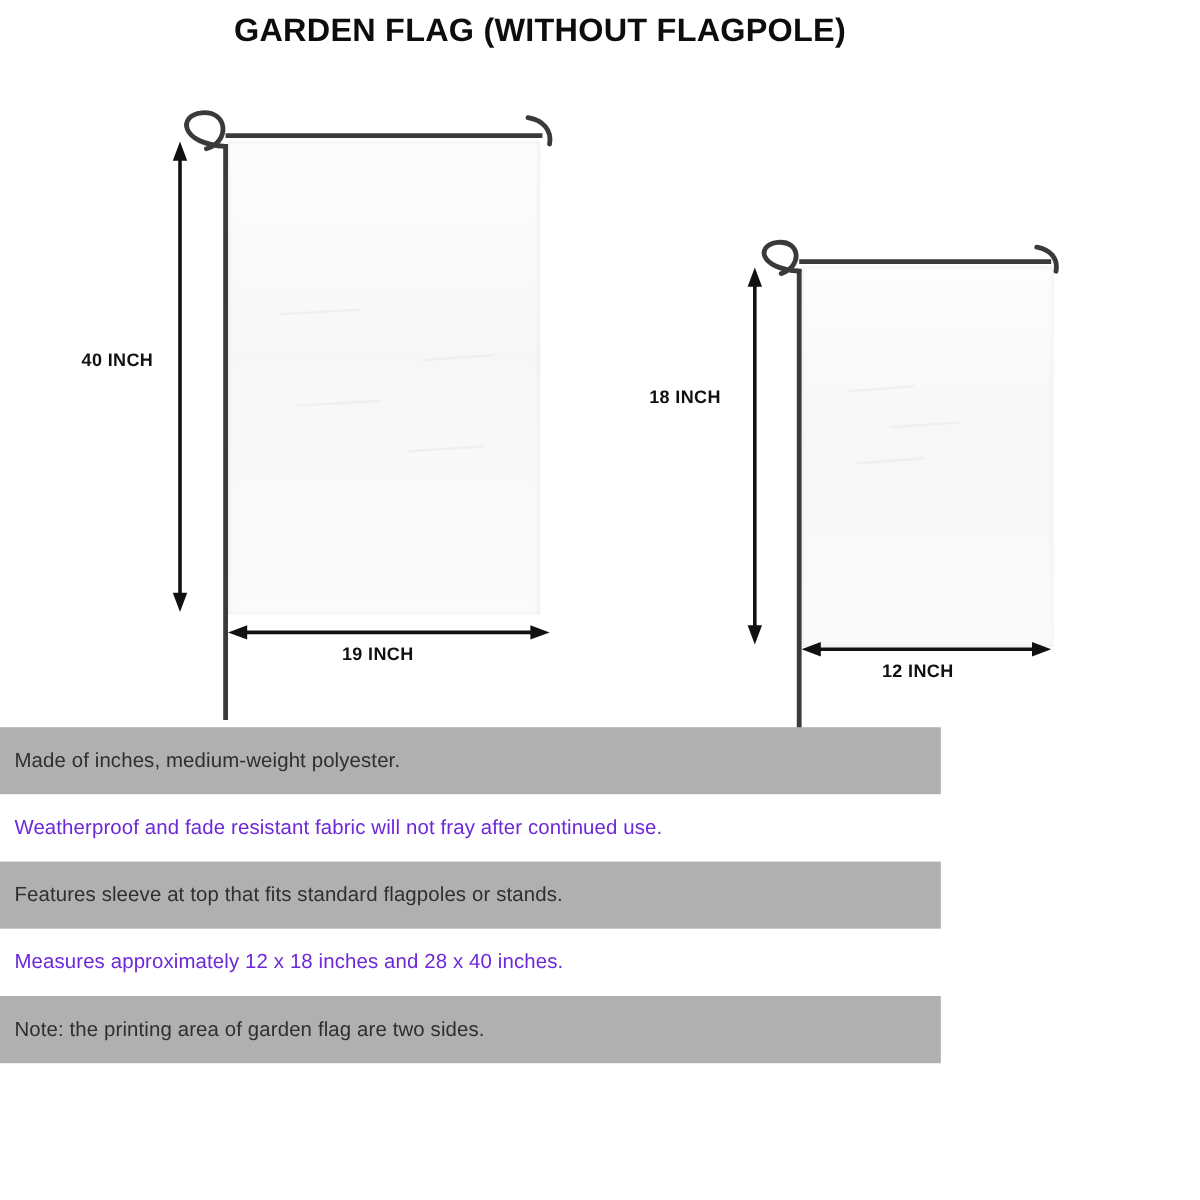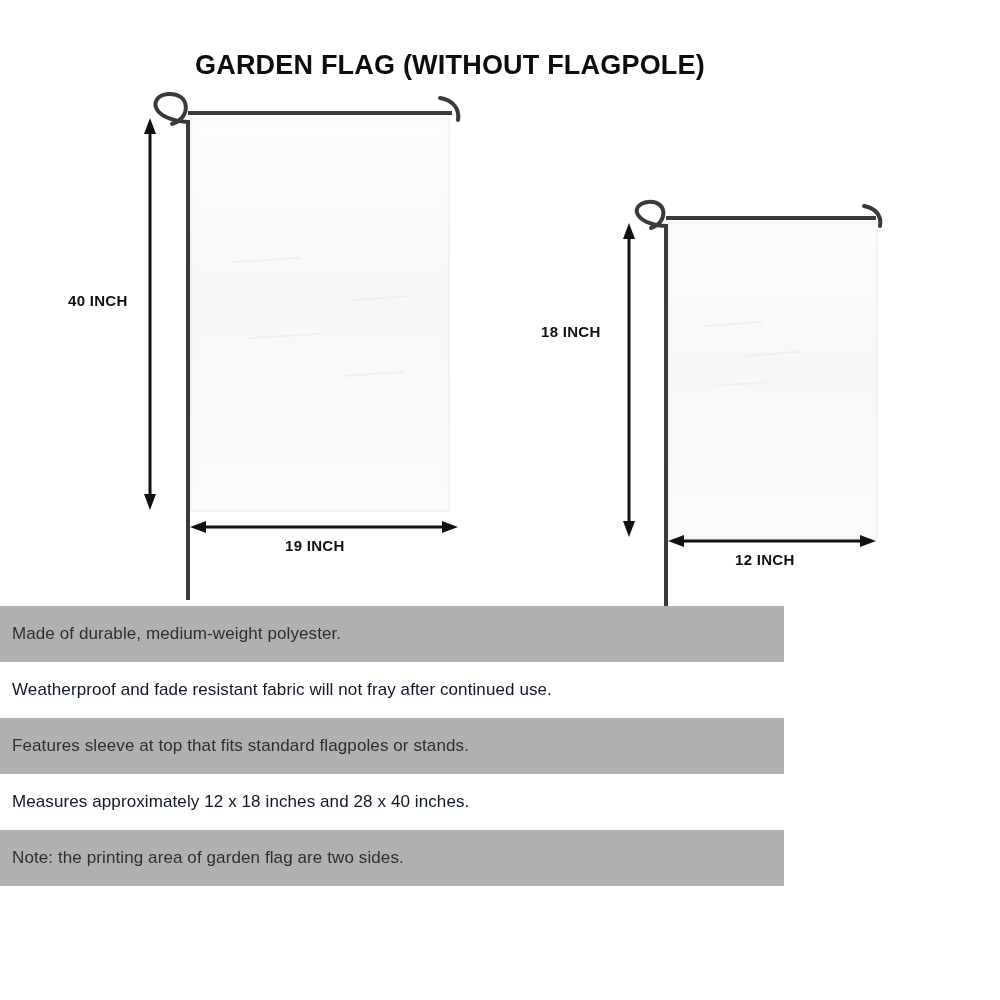--- a/index.html
+++ b/index.html
@@ -16,21 +16,20 @@
     position: relative;
   }
 
   
   .title-block {
     position: absolute;
     top: 8px;
     left: 0;
     width: 900px;
     text-align: center;
-    margin-top: 40px;
   }
   .title-line1 {
     font-size: 27px;
     font-weight: bold;
     letter-spacing: 0.2px;
     line-height: 34px;
     color: #0d0d0d;
   }
   .title-line2 {
     font-size: 23px;
@@ -93,21 +92,21 @@
     top: 606px;
     width: 784px;
   }
   .feature-row {
     height: 56px;
     display: flex;
     align-items: center;
     padding-left: 12px;
     box-sizing: border-box;
     font-size: 17px;
-    color: #0f172a;
+    color: #6d28d9;
     letter-spacing: 0.1px;
   }
   .feature-row.shaded {
     background: #b0b0b0;
     color: #2f2f2f;
   }
   .feature-row.plain {
     background: #ffffff;
   }
 </style>
@@ -169,21 +168,21 @@
   </svg>
 
   <div class="dim-label lbl-h-large">40 INCH</div>
   <div class="dim-label lbl-w-large">19 INCH</div>
   <div class="dim-label lbl-h-small">18 INCH</div>
   <div class="dim-label lbl-w-small">12 INCH</div>
 </div>
 
 <div class="features">
   <div class="feature-row shaded">
-    <span>Made of durable, medium-weight polyester.</span>
+    <span>Made of inches, medium-weight polyester.</span>
   </div>
   <div class="feature-row plain">
     <span>Weatherproof and fade resistant fabric will not fray after continued use.</span>
   </div>
   <div class="feature-row shaded">
     <span>Features sleeve at top that fits standard flagpoles or stands.</span>
   </div>
   <div class="feature-row plain">
     <span>Measures approximately 12 x 18 inches and 28 x 40 inches.</span>
   </div>

